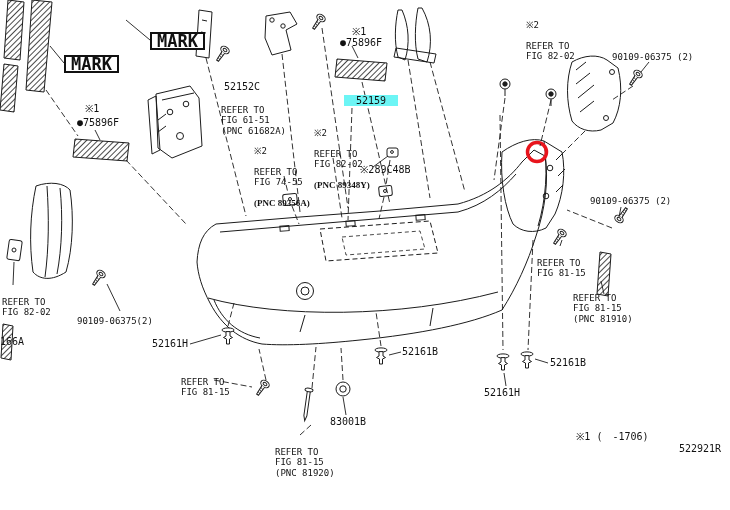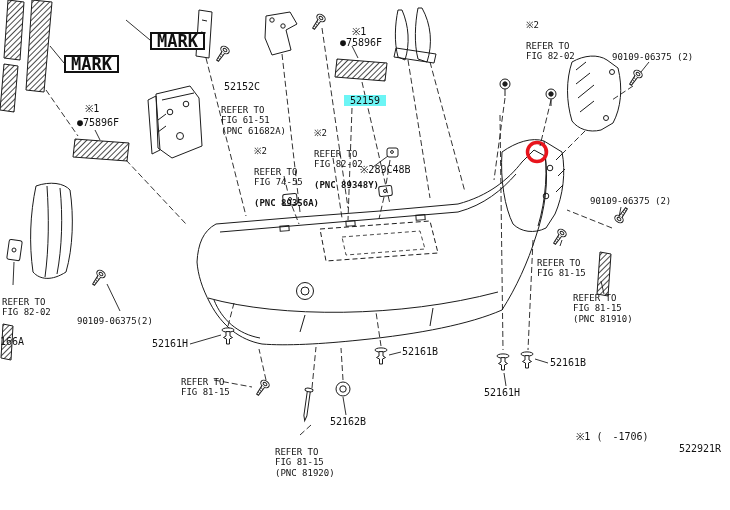--- a/index.html
+++ b/index.html
@@ -3,24 +3,24 @@
 <meta charset="utf-8">
 <style>
   html,body{margin:0;padding:0;background:#fff;}
   .stage{position:relative;width:730px;height:510px;background:#ffffff;overflow:hidden;
          font-family:"DejaVu Sans Mono","Liberation Mono",monospace;color:#111;}
   svg{position:absolute;left:0;top:0;}
   .lbl{position:absolute;white-space:nowrap;}
   .pn{font-size:10px;line-height:11px;}
   .note{font-size:9px;line-height:10.5px;white-space:pre-line;}
   .note span{display:block;white-space:pre-line;}
-  .b{font-weight:bold;}
+  .b{font-weight:bold;font-family:Liberation Serif, serif;}
   .mark{position:absolute;border:2px solid #111;background:#fff;font-weight:bold;
         font-size:17px;line-height:14px;padding:0 5px;}
-  .hl{background:#6cf5f5;padding:0 6px;}
+  .hl{background:#6cf5f5;padding:0 12px;}
   .sym{font-size:10px;}
 </style>
 </head>
 <body>
 
 <div class="stage">
 
   <svg width="730" height="510" viewBox="0 0 730 510">
     <defs>
       <pattern id="hatch" width="4" height="4" patternUnits="userSpaceOnUse" patternTransform="rotate(45)">
@@ -232,21 +232,21 @@
   <div class="lbl pn" style="left:77px;top:117px">●75896F</div>
 
   <div class="lbl pn" style="left:224px;top:81px">52152C</div>
   <div class="lbl pn" style="left:344px;top:95px"><span class="hl">52159</span></div>
   <div class="lbl pn" style="left:360px;top:164px">※289C48B</div>
 
   <div class="lbl pn" style="left:152px;top:338px">52161H</div>
   <div class="lbl pn" style="left:484px;top:387px">52161H</div>
   <div class="lbl pn" style="left:402px;top:346px">52161B</div>
   <div class="lbl pn" style="left:550px;top:357px">52161B</div>
-  <div class="lbl pn" style="left:330px;top:416px">52162B</div>
+  <div class="lbl pn" style="left:330px;top:416px">83001B</div>
   <div class="lbl pn" style="left:0px;top:336px">166A</div>
 
   <div class="lbl note" style="left:77px;top:316px">90109-06375(2)</div>
   <div class="lbl note" style="left:612px;top:52px">90109-06375 (2)</div>
   <div class="lbl note" style="left:590px;top:196px">90109-06375 (2)</div>
 
   <div class="lbl note" style="left:221px;top:94px">
     <span>REFER TO
 FIG 61-51
 (PNC 61682A)</span>

